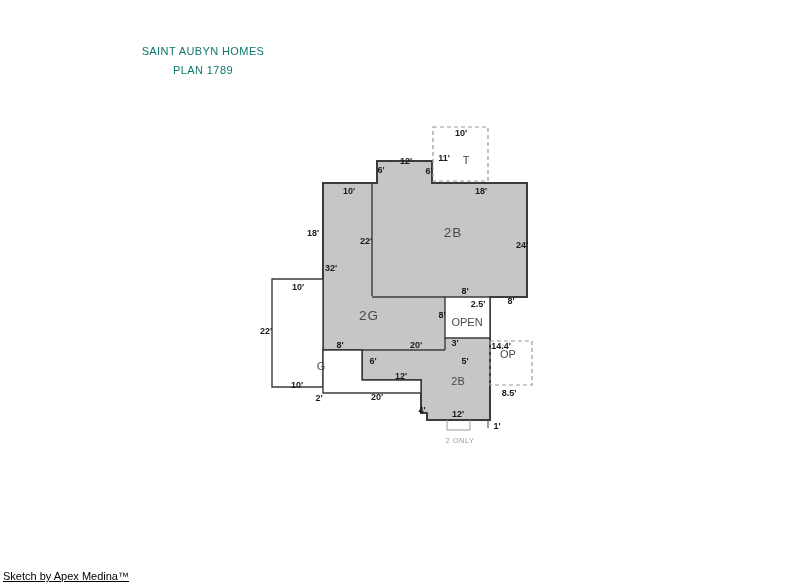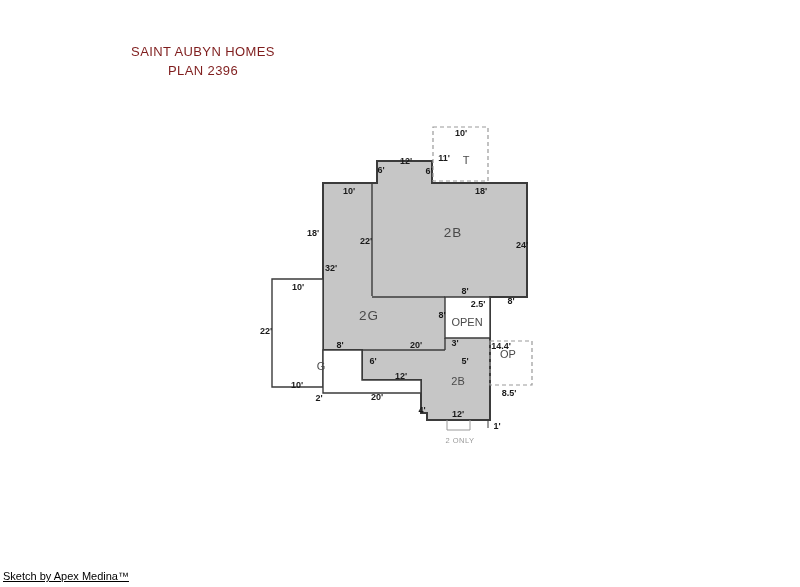--- a/index.html
+++ b/index.html
@@ -5,42 +5,42 @@
   html,body{margin:0;padding:0;background:#ffffff;}
   .page{
     position:relative;
     width:800px;height:587px;
     background:#ffffff;
     font-family:"Liberation Sans", sans-serif;
     overflow:hidden;
   }
   .plan-title{
     position:absolute;left:110px;top:42px;width:186px;
-    text-align:center;color:#7f1d1d;
-    font-size:13px;line-height:19px;letter-spacing:0.4px;
+    text-align:center;color:#0f766e;
+    font-size:11px;line-height:19px;letter-spacing:0.4px;
   }
   .credit{
     position:absolute;left:3px;top:570px;
     font-size:11px;color:#000;text-decoration:underline;
   }
   svg{position:absolute;left:0;top:0;}
   .lbl{font-family:"Liberation Sans", sans-serif; fill:#1a1a1a;}
   .dim{font-size:9px;font-weight:bold;}
   .room{font-size:13.5px;fill:#4a4a4a;letter-spacing:1px;}
   .room-sm{font-size:11px;fill:#4a4a4a;}
   .note{font-size:7.5px;fill:#9a9a9a;letter-spacing:0.5px;}
 </style>
 </head>
 <body>
 
 <div class="page">
 
   <div class="plan-title">
     <div>SAINT AUBYN HOMES</div>
-    <div>PLAN 2396</div>
+    <div>PLAN 1789</div>
   </div>
 
   <svg id="plan-svg" width="800" height="587" viewBox="0 0 800 587" xmlns="http://www.w3.org/2000/svg">
       <polygon points="323,183 377,183 377,161 432,161 432,183 527,183 527,297 490,297 490,420 427,420 427,413 421,413 421,380 362,380 362,350 323,350" fill="#c6c6c6" stroke="#3b3b3b" stroke-width="2"></polygon>
       <line x1="372" y1="184" x2="372" y2="296" fill="none" stroke="#3b3b3b" stroke-width="1.4"></line>
       <line x1="372" y1="297" x2="445" y2="297" fill="none" stroke="#3b3b3b" stroke-width="1.4"></line>
       <line x1="362" y1="350" x2="445" y2="350" fill="none" stroke="#3b3b3b" stroke-width="1.4"></line>
       <line x1="445" y1="338" x2="445" y2="350" fill="none" stroke="#3b3b3b" stroke-width="1.4"></line>
       <polygon points="445,297 490,297 490,338 445,338" fill="#ffffff" stroke="#3b3b3b" stroke-width="1.4"></polygon>
       <polygon points="272,279 323,279 323,387 272,387" fill="#ffffff" stroke="#3b3b3b" stroke-width="1.4"></polygon>

